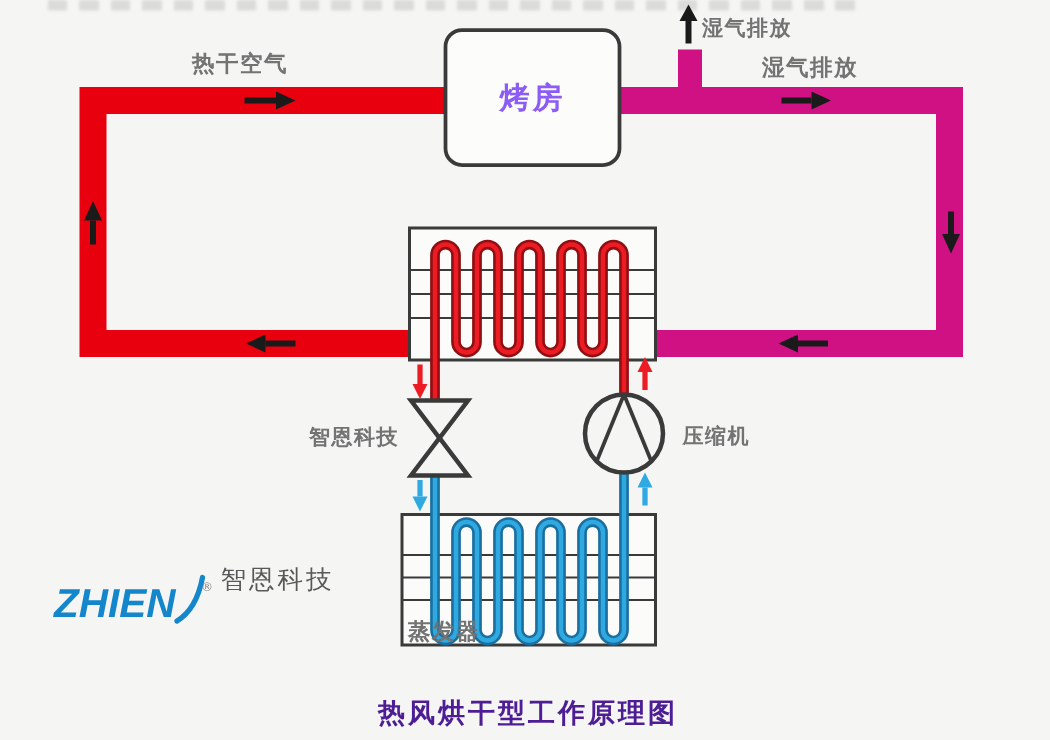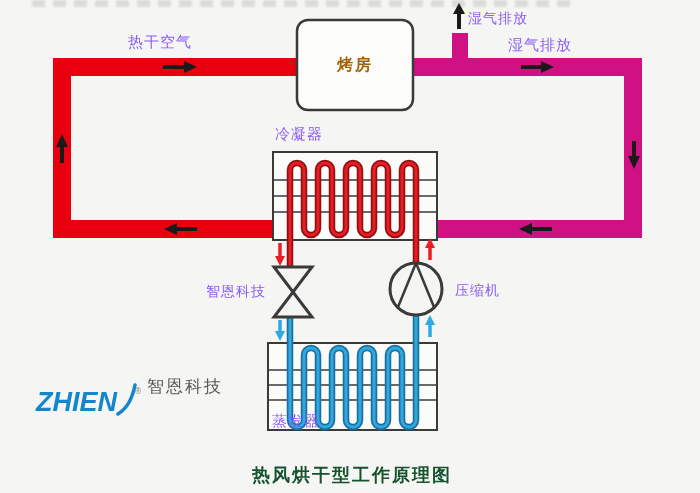--- a/index.html
+++ b/index.html
@@ -1,31 +1,31 @@
 <!DOCTYPE html>
 <html style="--hot_air: #e8000f; --humid_air: #d01183; --refrigerant_hot: #ed1c24; --refrigerant_hot_outline: #8f0f12; --refrigerant_cold: #2fa9e1; --refrigerant_cold_outline: #1b6f9e; --duct_arrow: #1a1a1a; --component_stroke: #3a3a3a; --logo_blue: #1486cb;"><head>
 <meta charset="utf-8">
 <style>
   html,body{margin:0;padding:0;}
   body{width:700px;height:493px;overflow:hidden;background:#f5f5f3;
        font-family:"DejaVu Sans","Liberation Sans",sans-serif;}
   .canvas{position:relative;width:700px;height:493px;background:#f5f5f3;}
   svg.diagram{position:absolute;left:0;top:0;}
-  .lbl{position:absolute;color:#8b5cf6;font-size:15px;font-weight:normal;
+  .lbl{position:absolute;color:#737373;font-size:15px;font-weight:bold;
        letter-spacing:1px;white-space:nowrap;}
   .lbl.center{text-align:left;}
   .lbl-small{font-size:14px;}
   .room-label{position:absolute;left:297px;top:20px;width:116px;height:90px;
        display:flex;align-items:center;justify-content:center;
-       font-size:16px;color:#a16207;font-weight:bold;letter-spacing:2px;}
+       font-size:20px;color:#8b5cf6;font-weight:bold;letter-spacing:2px;}
   .watermark{position:absolute;left:32px;top:0;width:540px;height:7px;opacity:.35;
        background:repeating-linear-gradient(90deg,rgba(110,110,110,.55) 0 13px,
        rgba(110,110,110,0) 13px 21px);filter:blur(1.2px);}
   .title{position:absolute;left:202px;top:463px;width:300px;text-align:center;
-       font-size:18px;font-weight:bold;color:#14532d;letter-spacing:2px;}
+       font-size:18px;font-weight:bold;color:#4c1d95;letter-spacing:2px;}
   .logo{position:absolute;left:36px;top:375px;display:flex;align-items:flex-end;justify-content:flex-end;}
   .logo-latin{font-family:"Liberation Sans","DejaVu Sans",sans-serif;
        font-style:italic;font-weight:bold;font-size:27px;line-height:28px;
        color:var(--logo_blue,#1486cb);letter-spacing:0px;}
   .logo-swoosh{margin-left:-1px;margin-bottom:0px;}
   .logo-reg{font-size:8px;color:#8a8a8a;margin-left:-4px;margin-bottom:20px;}
   .logo-cn{font-size:17px;color:#585858;margin-left:5px;margin-bottom:18px;
        letter-spacing:2px;}
 </style>
 </head>
@@ -146,21 +146,20 @@
       <circle cx="416" cy="289" r="26" fill="#f5f5f3"></circle>
       <line x1="416" y1="263" x2="398" y2="307" stroke-width="2.5"></line>
       <line x1="416" y1="263" x2="434" y2="307" stroke-width="2.5"></line>
     </g>
   </svg>
 
   <div class="lbl center" style="left:128px;top:33px;width:100px;">热干空气</div>
   <div class="lbl lbl-small" style="left:468px;top:10px;">湿气排放</div>
   <div class="lbl center" style="left:508px;top:36px;width:100px;">湿气排放</div>
   <div class="room-label">烤房</div>
-  <div class="lbl center" style="left:275px;top:125px;width:160px;">冷凝器</div>
   <div class="lbl lbl-small" style="left:206px;top:283px;">智恩科技</div>
   <div class="lbl lbl-small" style="left:455px;top:282px;">压缩机</div>
   <div class="lbl center" style="left:272px;top:412px;width:160px;">蒸发器</div>
 
   <div class="title">热风烘干型工作原理图</div>
 
   <div class="logo">
     <span class="logo-latin">ZHIEN</span>
     <svg class="logo-swoosh" width="22" height="34" viewBox="0 0 22 34">
       <path d="M 2 32 Q 15 24 19 3" fill="none" style="stroke:var(--logo_blue,#1486cb)" stroke-width="3.5" stroke-linecap="round"></path>

